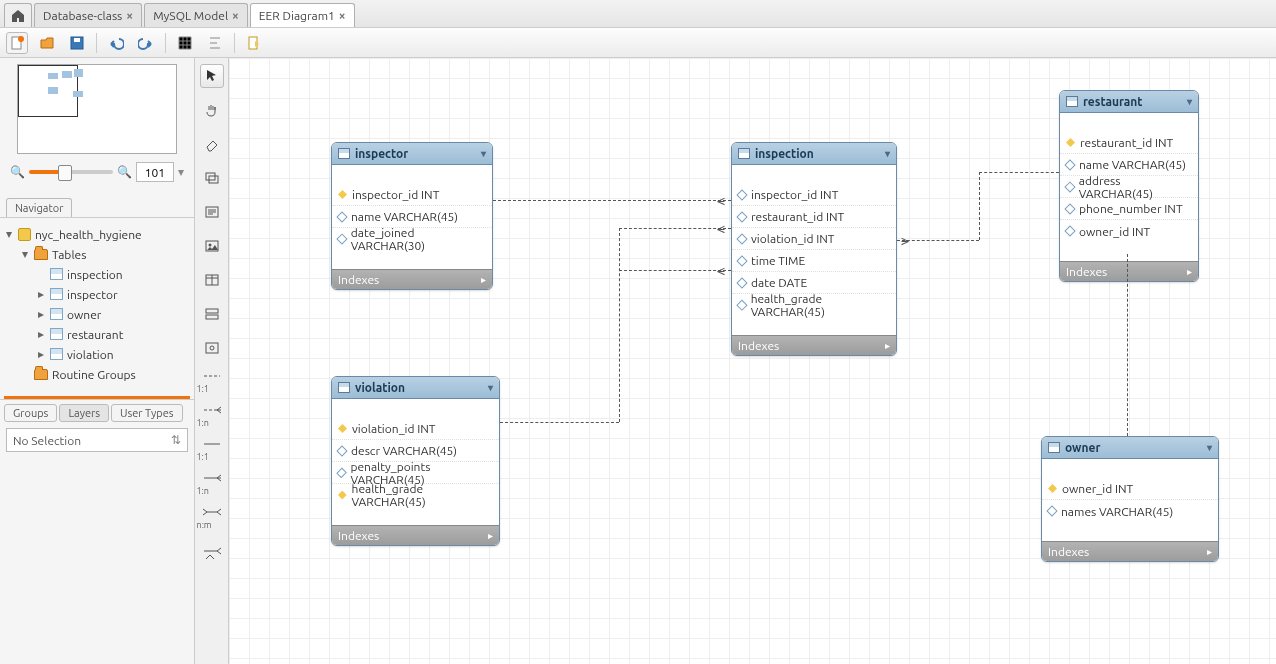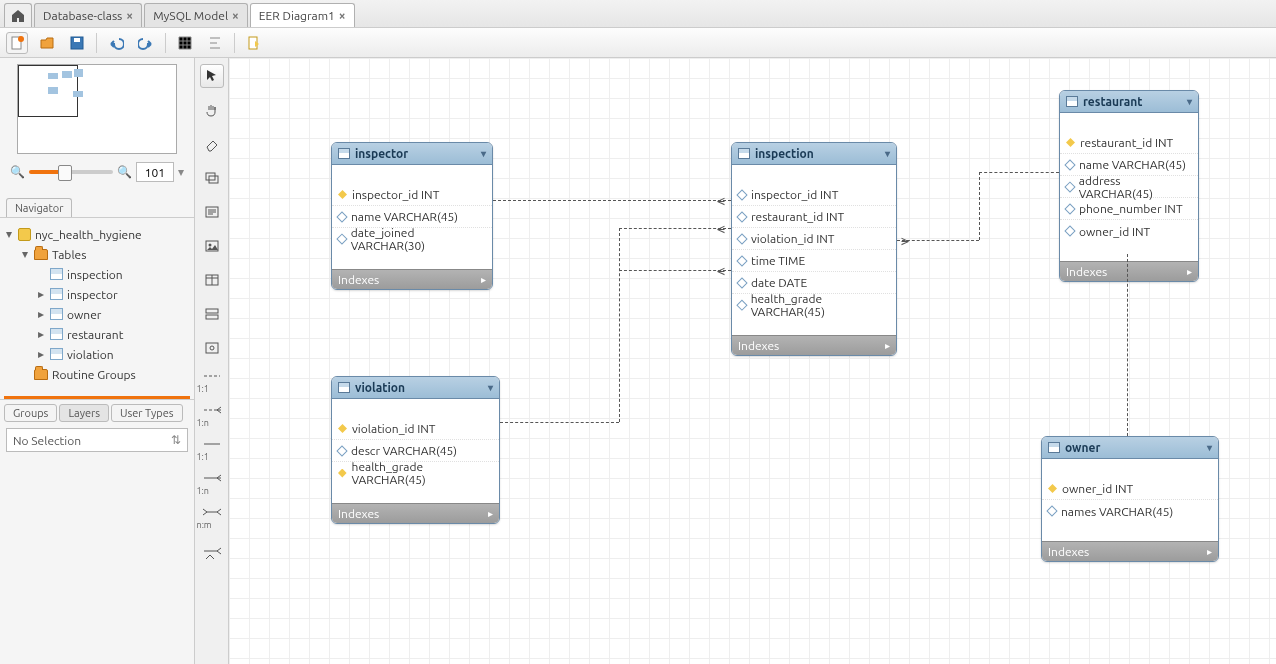--- a/index.html
+++ b/index.html
@@ -343,20 +343,24 @@
         <div class="entity-body">
           <div class="col">
             <span class="key-icon"></span>
             <span>violation_id INT</span>
           </div>
           <div class="col">
             <span class="dia-icon"></span>
             <span>descr VARCHAR(45)</span>
           </div>
           <div class="col">
+            <span class="dia-icon"></span>
+            <span>penalty_points VARCHAR(45)</span>
+          </div>
+          <div class="col">
             <span class="key-icon"></span>
             <span>health_grade VARCHAR(45)</span>
           </div>
         </div>
         <div class="entity-idx">
           <span>Indexes</span>
           <span class="tri">▸</span>
         </div>
       </div>
       <div class="entity wide" style="left: 502px; top: 84px; width: 166px;">

